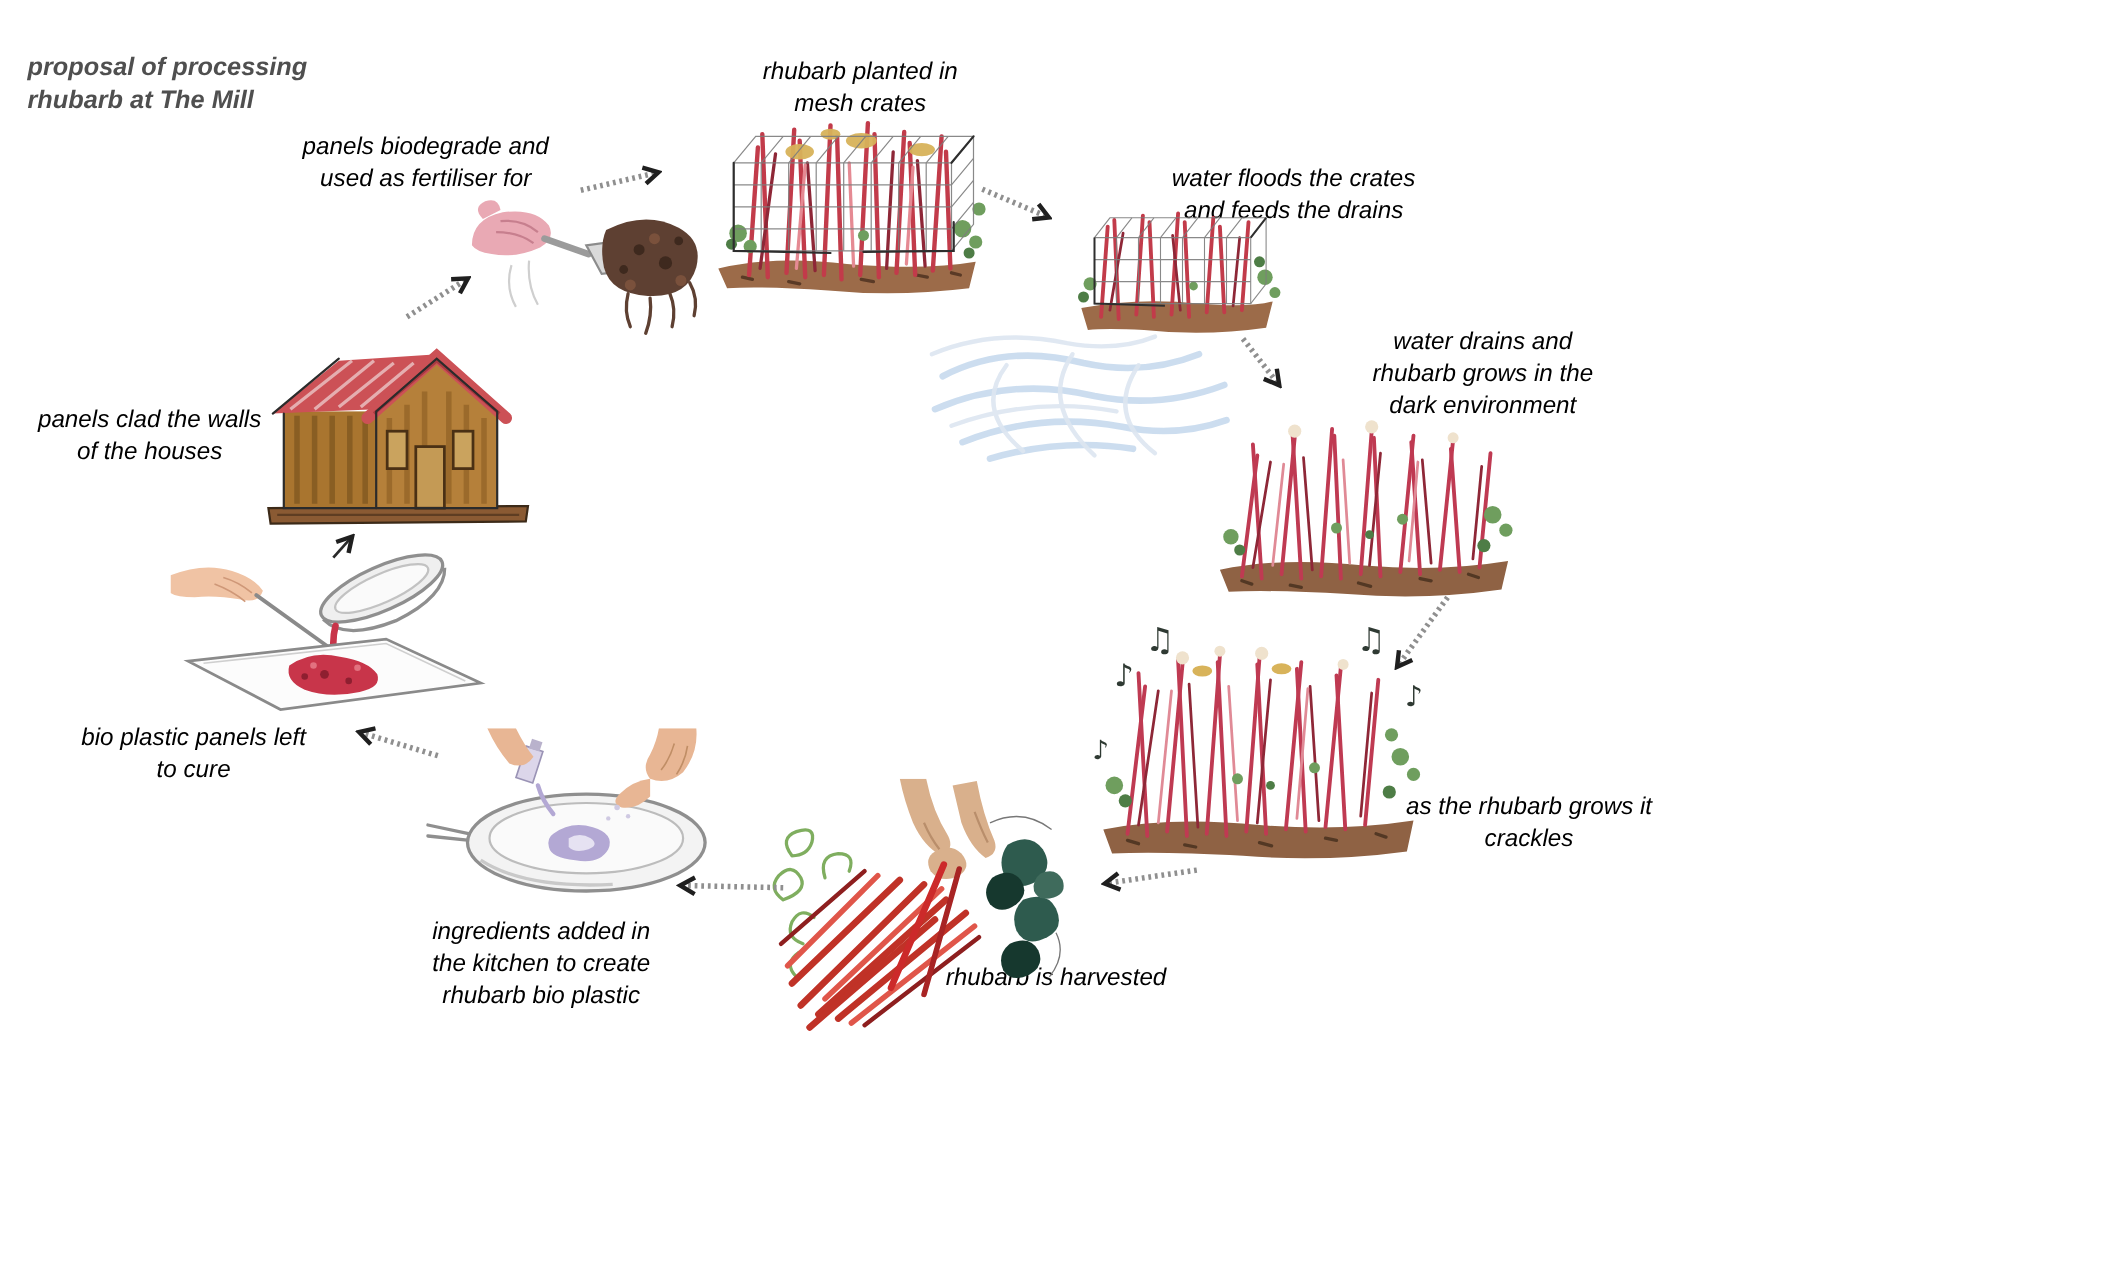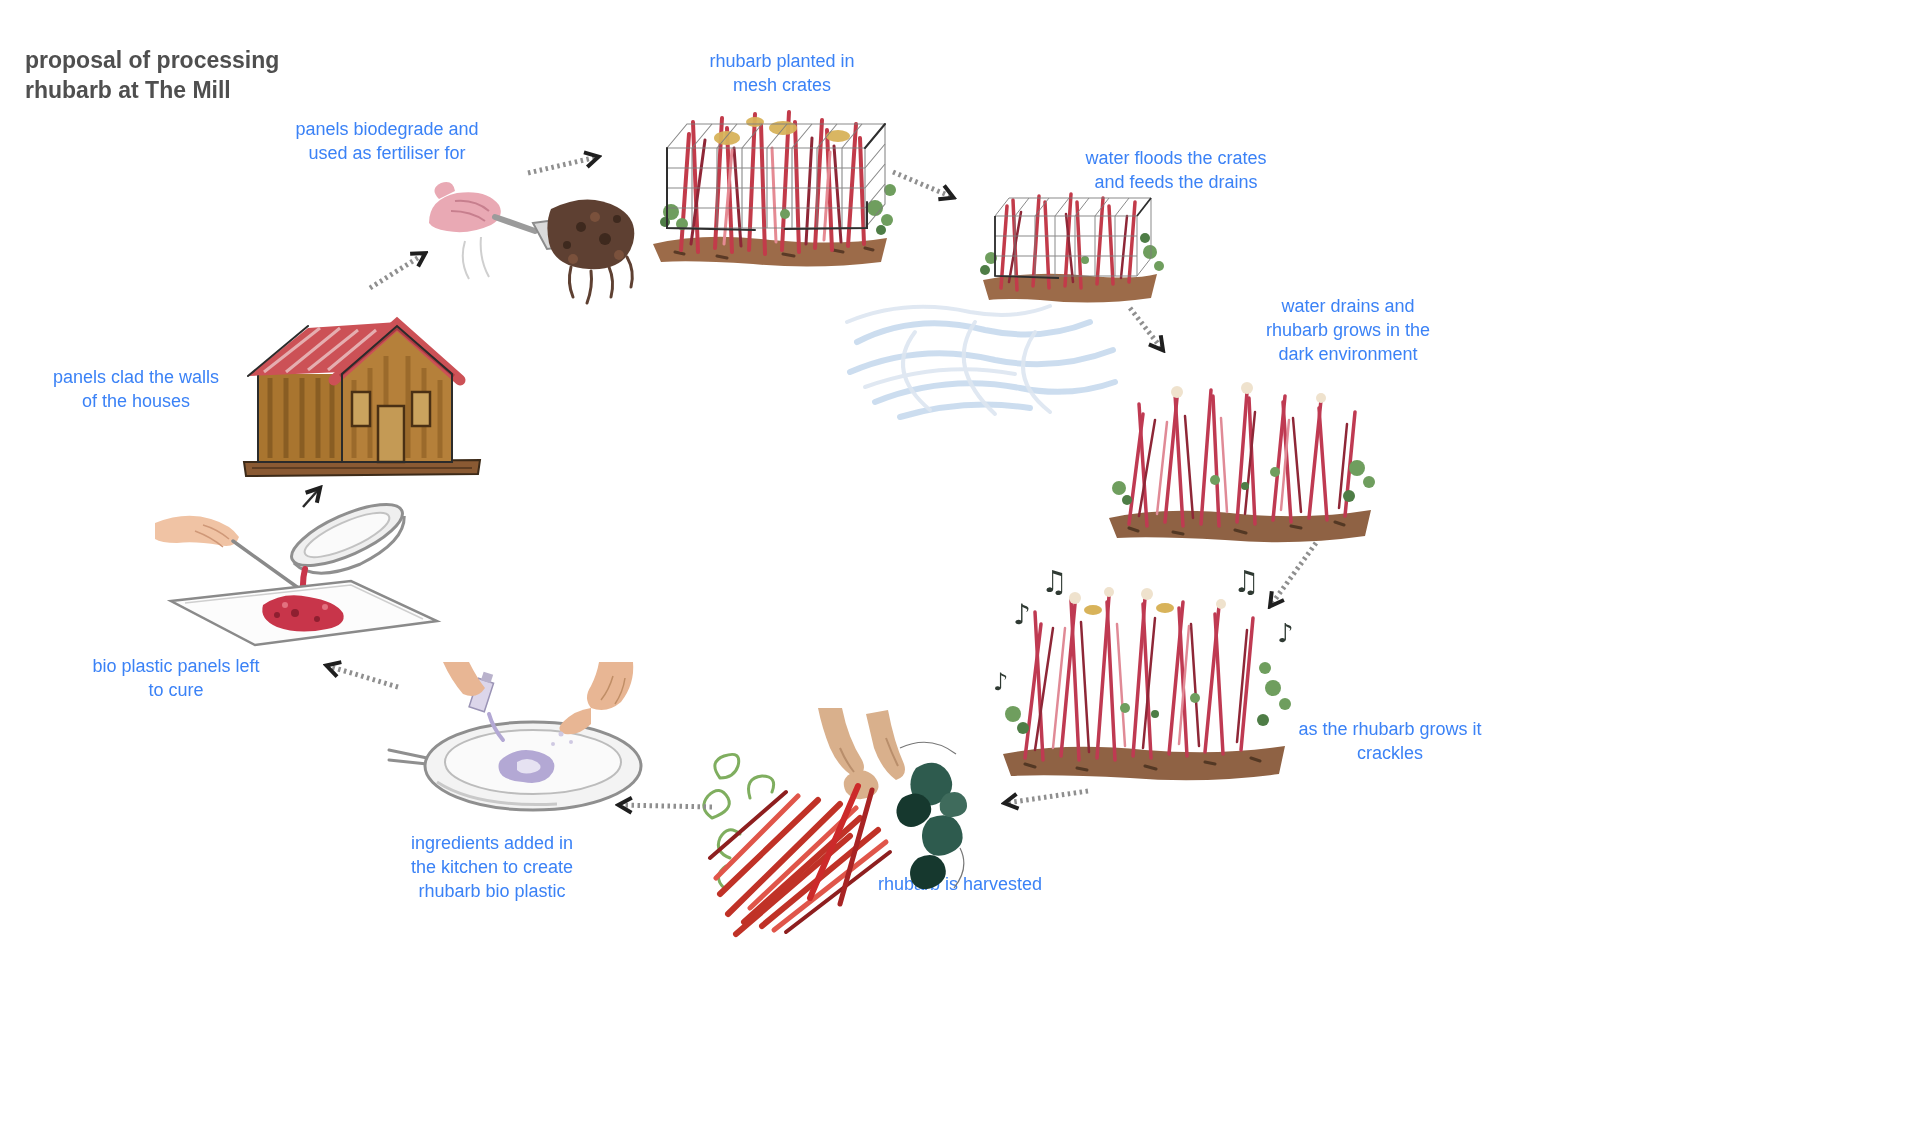--- a/index.html
+++ b/index.html
@@ -1,26 +1,26 @@
 <!DOCTYPE html>
 <html><head>
 <meta charset="utf-8">
 <style>
   * { margin:0; padding:0; box-sizing:border-box; }
   html,body { background:#ffffff; }
   body { font-family:"Liberation Sans", sans-serif; }
-  .canvas { position:relative; width:1704px; height:1148px; background:#ffffff; overflow:hidden; }
+  .canvas { position:relative; width:1704px; height:1148px; background:#ffffff; overflow:hidden;font-style:italic; }
   .title {
     position:absolute; left:25px; top:46px;
     font-size:23px; font-weight:bold; color:#4f4f4f;
     line-height:1.3; white-space:pre-line;
   }
   .step-label {
     position:absolute; transform:translateX(-50%);
-    text-align:center; font-size:18px; color:#3b82f6;
+    text-align:center; font-size:22px; color:#000000;
     line-height:1.32; white-space:pre-line;
   }
   .illus { position:absolute; }
   .arrows { position:absolute; left:0; top:0; pointer-events:none; }
   .dash { stroke:#8f8f8f; stroke-width:5; stroke-dasharray:2.5 3.5; fill:none; marker-end:url(#ah); }
   .solid { stroke:#2a2a2a; stroke-width:2.5; fill:none; marker-end:url(#ah); }
 </style>
 </head>
 <body>
 

